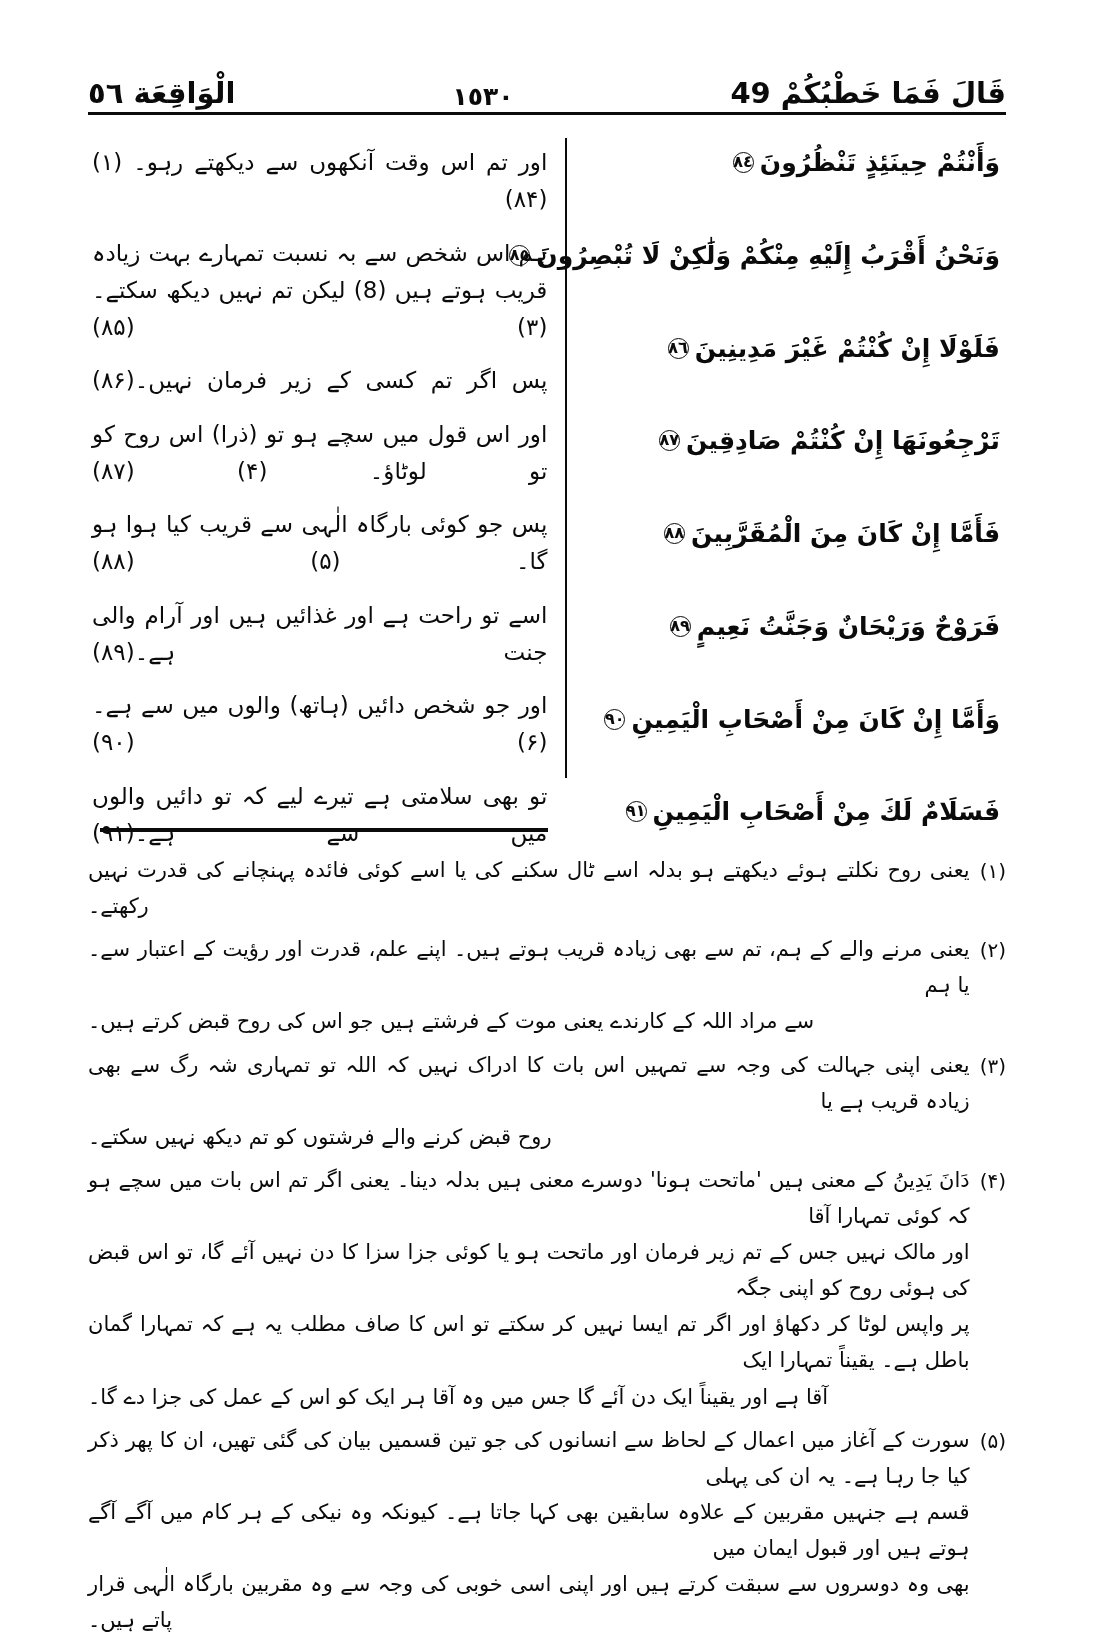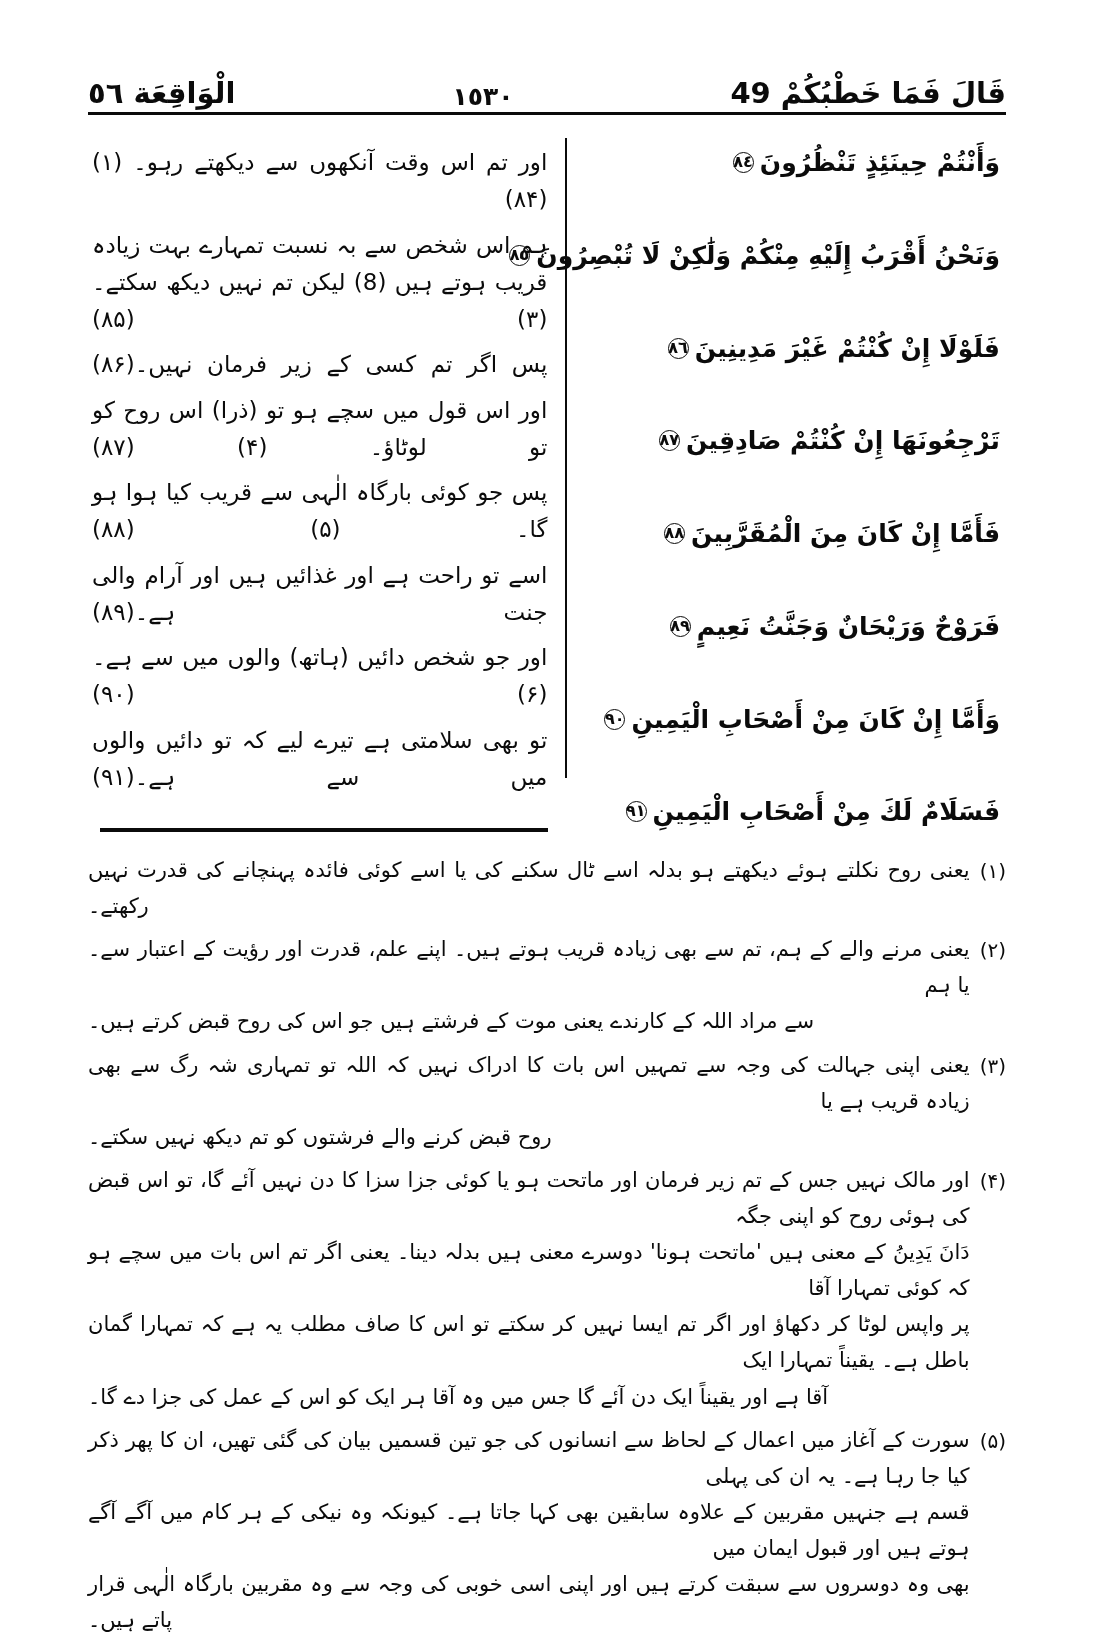--- a/index.html
+++ b/index.html
@@ -77,21 +77,21 @@
     flex-direction: column;
     gap: 54px;
     align-items: flex-start;
   }
   .col-urdu {
     width: 52%;
     padding: 6px 18px 0 4px;
     box-sizing: border-box;
     display: flex;
     flex-direction: column;
-    gap: 8px;
+    gap: 16px;
     align-items: stretch;
   }
 
   .ayah {
     font-size: 25px;
     line-height: 1.55;
     text-align: right;
     width: 100%;
     white-space: nowrap;
     font-weight: 600;
@@ -240,22 +240,22 @@
       <span class="fn-num">(۳)</span>
       <div class="fn-body">
         <p>یعنی اپنی جہالت کی وجہ سے تمہیں اس بات کا ادراک نہیں کہ اللہ تو تمہاری شہ رگ سے بھی زیادہ قریب ہے یا</p>
         <p class="last">روح قبض کرنے والے فرشتوں کو تم دیکھ نہیں سکتے۔</p>
       </div>
     </div>
 
     <div class="footnote">
       <span class="fn-num">(۴)</span>
       <div class="fn-body">
+        <p>دَانَ یَدِینُ کے معنی ہیں 'ماتحت ہونا' دوسرے معنی ہیں بدلہ دینا۔ یعنی اگر تم اس بات میں سچے ہو کہ کوئی تمہارا آقا</p>
         <p>اور مالک نہیں جس کے تم زیر فرمان اور ماتحت ہو یا کوئی جزا سزا کا دن نہیں آئے گا، تو اس قبض کی ہوئی روح کو اپنی جگہ</p>
-        <p>دَانَ یَدِینُ کے معنی ہیں 'ماتحت ہونا' دوسرے معنی ہیں بدلہ دینا۔ یعنی اگر تم اس بات میں سچے ہو کہ کوئی تمہارا آقا</p>
         <p>پر واپس لوٹا کر دکھاؤ اور اگر تم ایسا نہیں کر سکتے تو اس کا صاف مطلب یہ ہے کہ تمہارا گمان باطل ہے۔ یقیناً تمہارا ایک</p>
         <p class="last">آقا ہے اور یقیناً ایک دن آئے گا جس میں وہ آقا ہر ایک کو اس کے عمل کی جزا دے گا۔</p>
       </div>
     </div>
 
     <div class="footnote">
       <span class="fn-num">(۵)</span>
       <div class="fn-body">
         <p>سورت کے آغاز میں اعمال کے لحاظ سے انسانوں کی جو تین قسمیں بیان کی گئی تھیں، ان کا پھر ذکر کیا جا رہا ہے۔ یہ ان کی پہلی</p>
         <p>قسم ہے جنہیں مقربین کے علاوہ سابقین بھی کہا جاتا ہے۔ کیونکہ وہ نیکی کے ہر کام میں آگے آگے ہوتے ہیں اور قبول ایمان میں</p>

